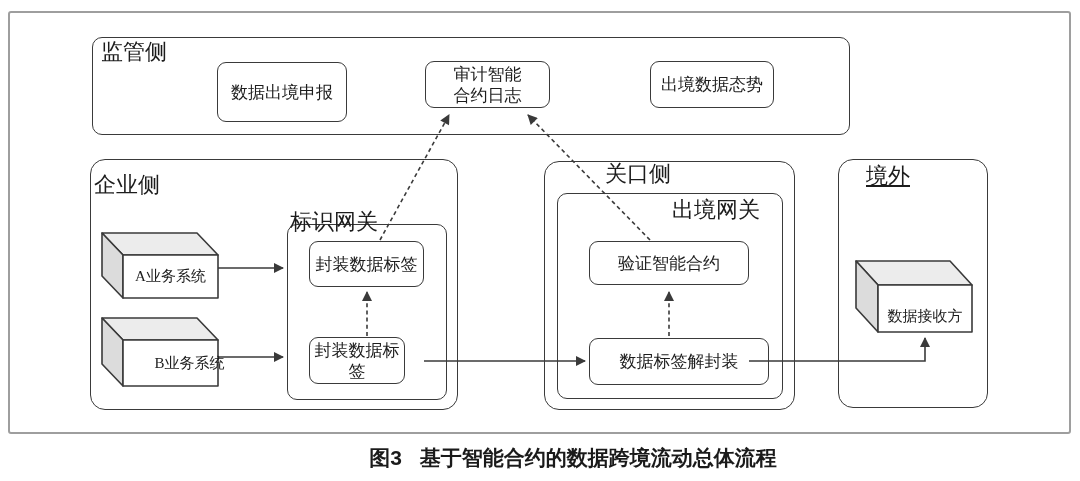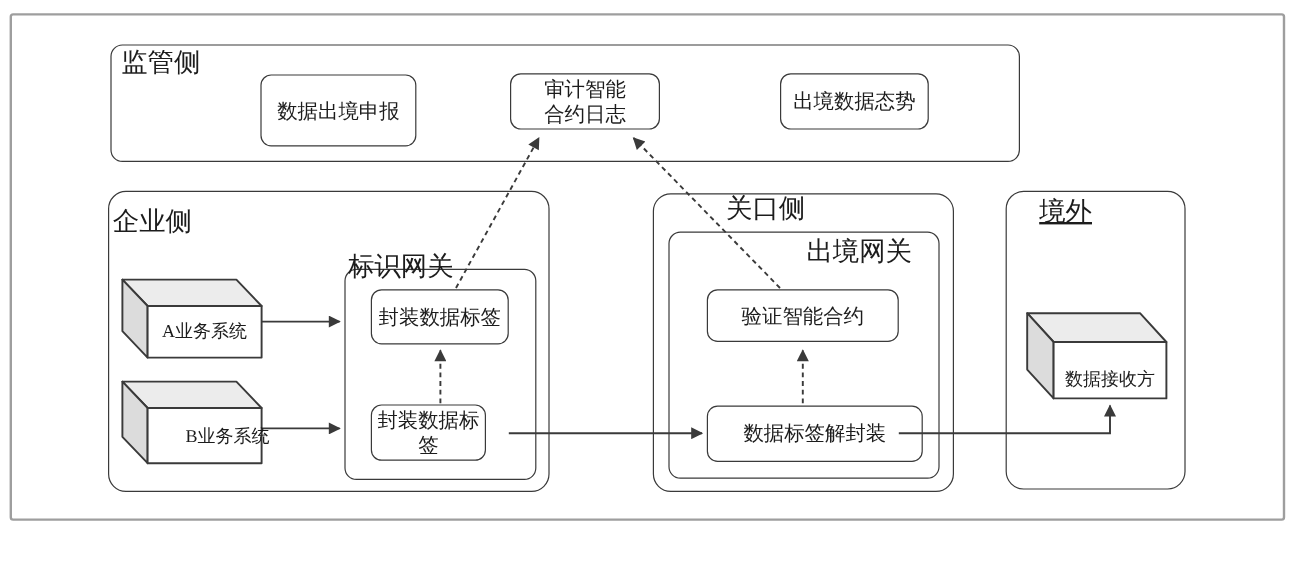--- a/index.html
+++ b/index.html
@@ -170,14 +170,17 @@
     <path class="stroke dash" d="M367,336 V292" marker-end="url(#ah)"></path>
     <path class="stroke dash" d="M669,336 V292" marker-end="url(#ah)"></path>
     <path class="stroke dash" d="M380,240 L449,115" marker-end="url(#ah)"></path>
     <path class="stroke dash" d="M650,240 L528,115" marker-end="url(#ah)"></path>
   </svg>
 
   <div class="abs cuboid-label" style="left:123px; top:255px; width:95px; height:43px;">A业务系统</div>
   <div class="abs cuboid-label" style="left:123px; top:340px; width:111px; height:46px;padding-left:22px;">B业务系统</div>
   <div class="abs cuboid-label" style="left:878px; top:285px; width:94px; height:62px;">数据接收方</div>
 
+  <div class="caption">
+    <span class="fig-no">图3</span><span>基于智能合约的数据跨境流动总体流程</span>
+  </div>
 
 </div>
 
 </body></html>

